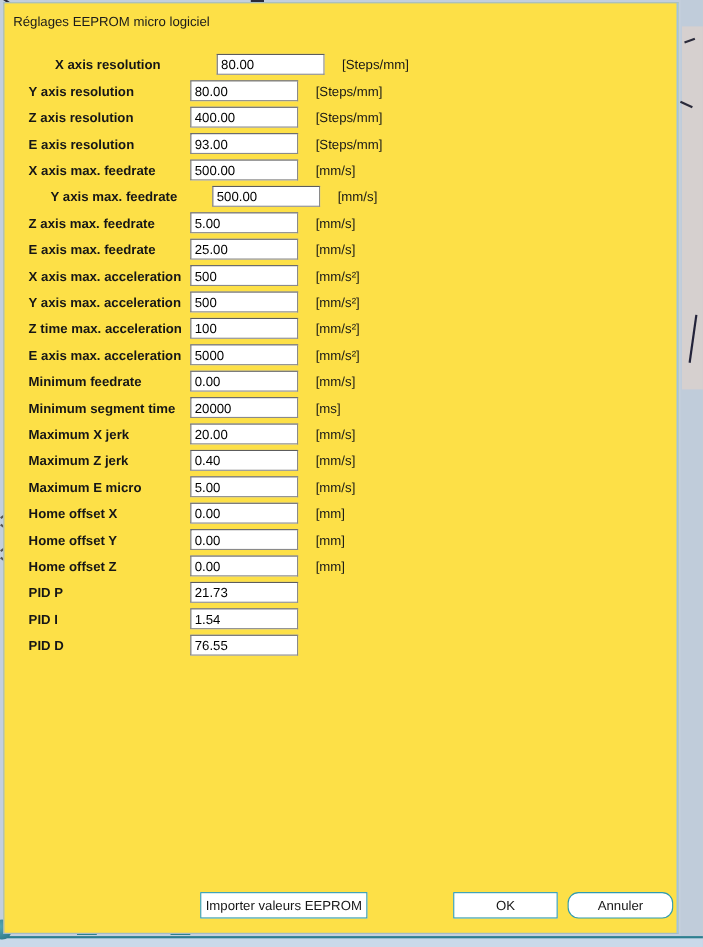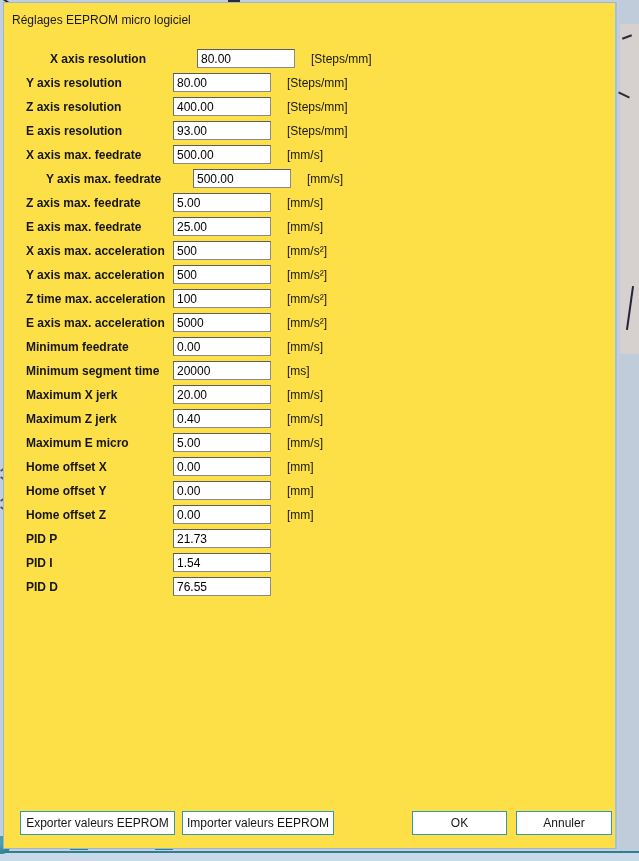--- a/index.html
+++ b/index.html
@@ -74,21 +74,21 @@
     border: 1px solid #2f9bb0;
     font-family: "Liberation Sans", "DejaVu Sans", sans-serif;
     font-size: 12px; color: #161616;
     text-align: center;
     cursor: default;
     padding: 0;
   }
   #btn-export { left: 16px;  top: 808px; width: 155px; }
   #btn-import { left: 178px; top: 808px; width: 152px; }
   #btn-ok     { left: 408px; top: 808px; width: 95px;  }
-  #btn-cancel { left: 512px; top: 808px; width: 96px;  }
+  #btn-cancel { left: 512px; top: 808px; width: 96px; border-radius: 10px;  }
   
   .deco { position: absolute; pointer-events: none; }
   .teal-knob {
     left: -7px; top: 836px; width: 18px; height: 18px;
     border-radius: 50%;
     background: radial-gradient(circle at 35% 35%, #56a8b5, #256f80);
   }
   .teal-dash1 { left: 70px;  top: 847px; width: 18px; height: 3px; background: #2e7f8f; }
   .teal-dash2 { left: 155px; top: 847px; width: 18px; height: 3px; background: #2e7f8f; }
   .mark { background: #2a2a3a; }
@@ -257,17 +257,16 @@
     <span class="unit"></span>
   </div>
 
   <div class="row" style="top: 574px;">
     <span class="lbl">PID D</span>
     <input type="text" value="76.55" style="">
     <span class="unit"></span>
   </div>
 </div>
 
-  <button class="btn" id="btn-export">Exporter valeurs EEPROM</button>
   <button class="btn" id="btn-import">Importer valeurs EEPROM</button>
   <button class="btn" id="btn-ok">OK</button>
   <button class="btn" id="btn-cancel">Annuler</button>
 </div>
 
 </body></html>

